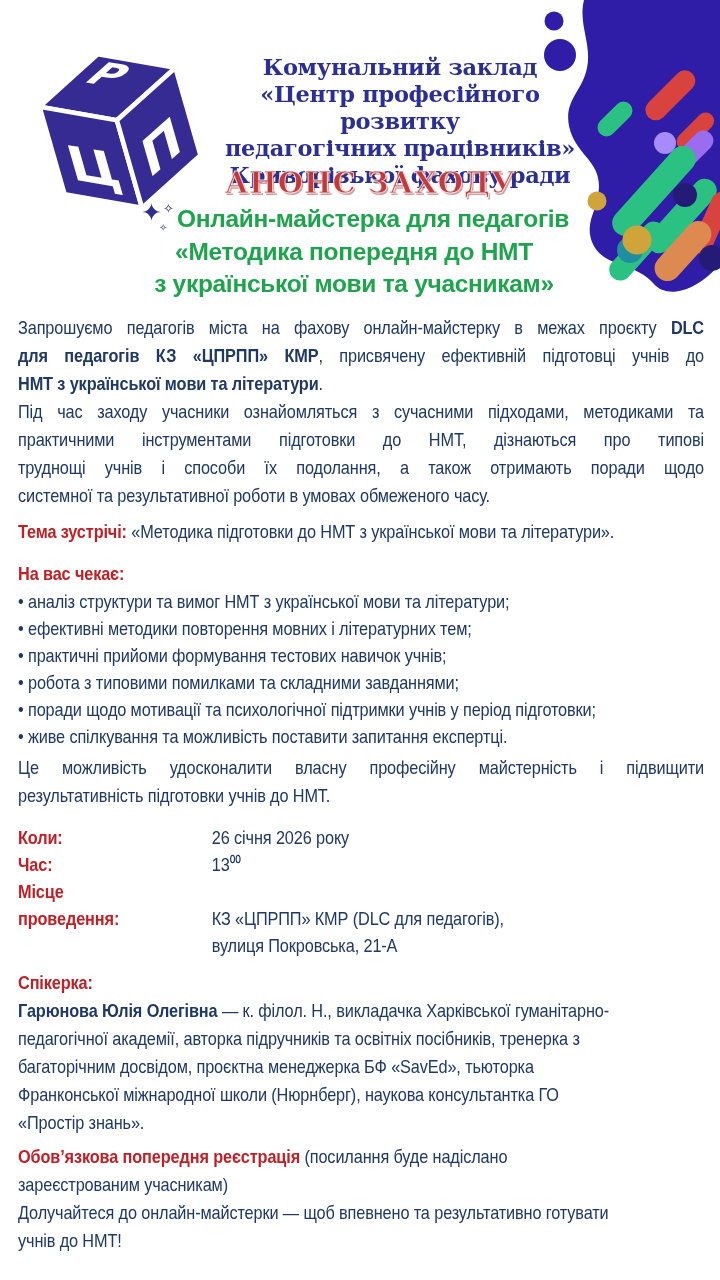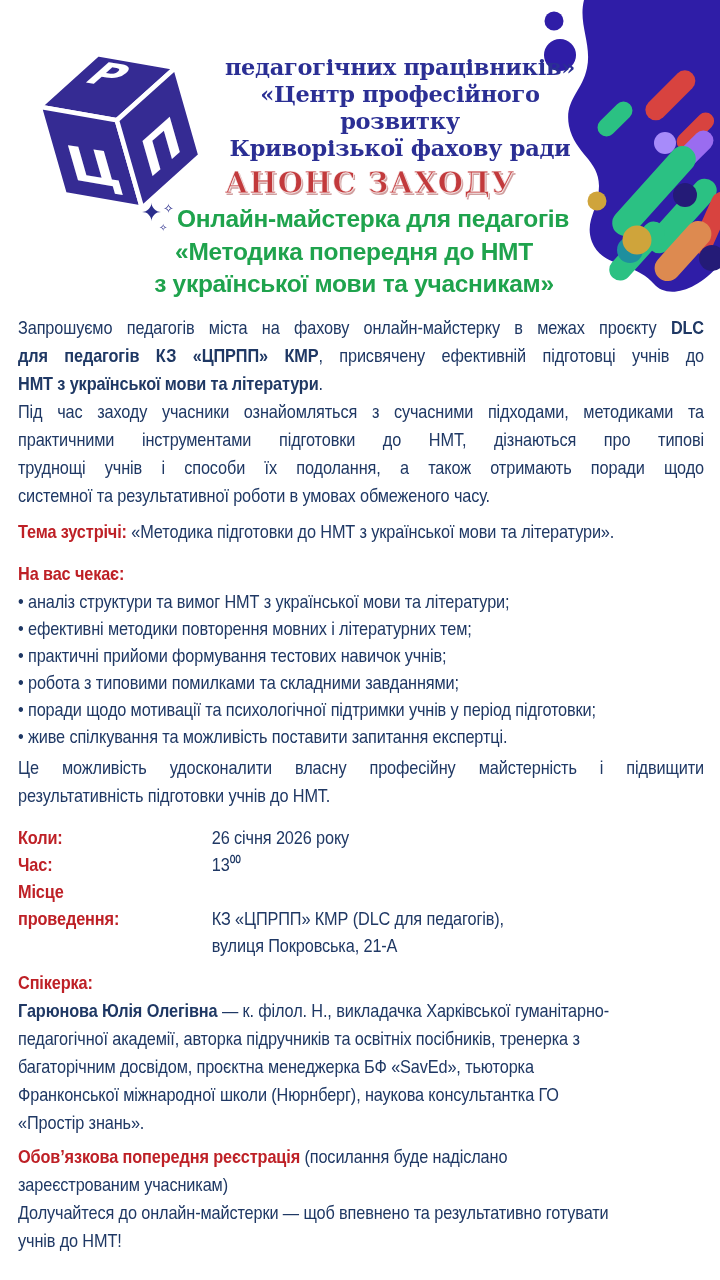--- a/index.html
+++ b/index.html
@@ -80,22 +80,23 @@
         <polygon points="24,51 100,88 100,186 24,149"></polygon>
         <polygon points="176,51 100,88 100,186 176,149"></polygon>
       </g>
       <text transform="matrix(0.75,0.36,-0.75,0.36,101,40)" y="14" font-size="54" text-anchor="middle">Р</text>
       <text transform="translate(62,130) skewY(25.5)" y="18" font-size="54" text-anchor="middle">Ц</text>
       <text transform="translate(138,130) skewY(-25.5)" y="18" font-size="54" text-anchor="middle">П</text>
     </g>
   </svg>
 
   <div class="org">
+    <div>Комунальний заклад</div>
+    <div>«Центр професійного розвитку</div>
     <div>педагогічних працівників»</div>
-    <div>«Центр професійного розвитку</div>
     <div>Криворізької фахову ради</div>
   </div>
 
   <div class="announce">АНОНС ЗАХОДУ</div>
 
   <div class="gtitle">
     <div>
       <span class="sparkle">
         <span class="s1">✦</span>
         <span class="s2">✧</span>

